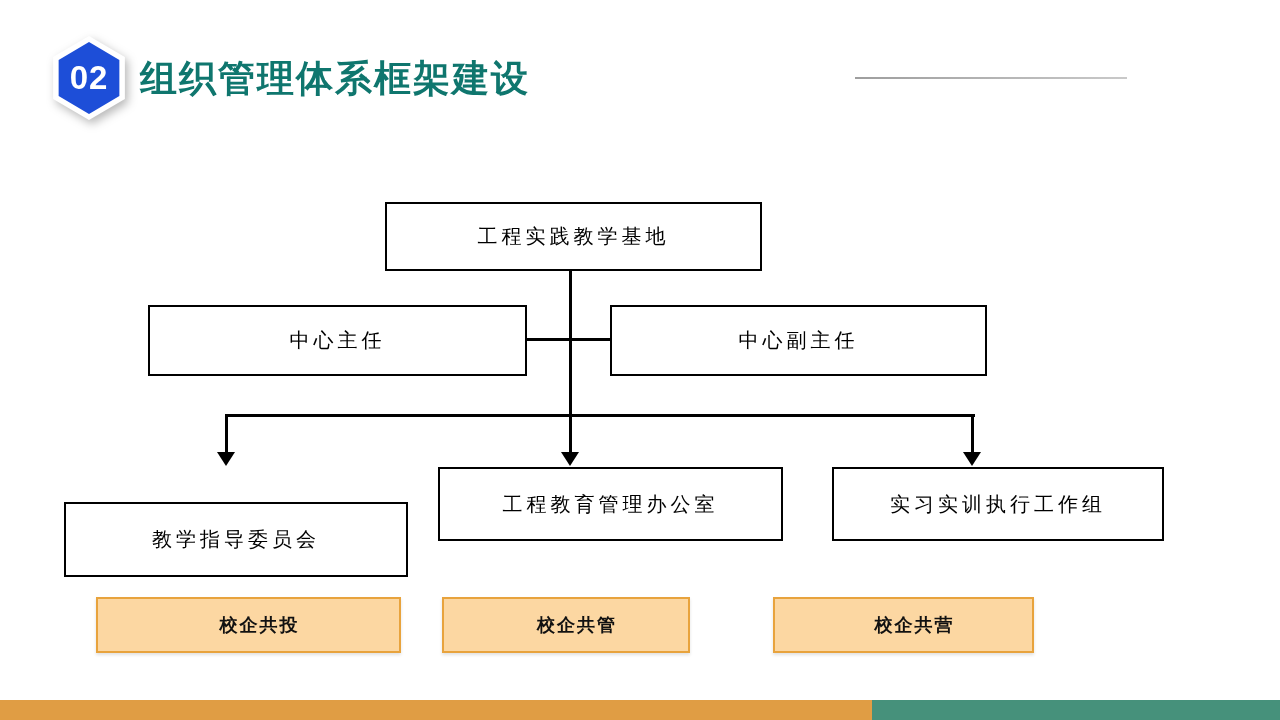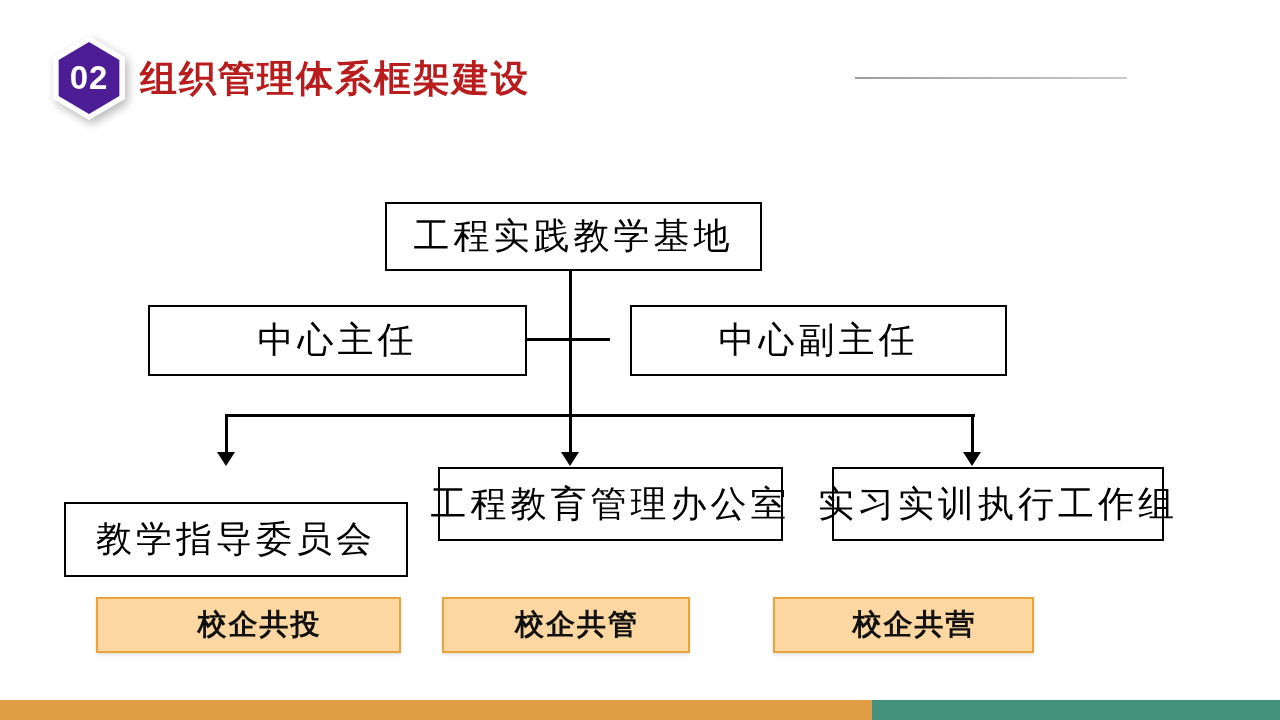--- a/index.html
+++ b/index.html
@@ -14,47 +14,47 @@
   .hex-wrap{
     left:50px;top:36px;width:78px;height:84px;
     filter:drop-shadow(3px 4px 5px rgba(0,0,0,0.28));
   }
   .hex-outer{
     width:100%;height:100%;background:#ffffff;
     clip-path:polygon(50% 0,96% 25%,96% 75%,50% 100%,4% 75%,4% 25%);
     display:flex;align-items:center;justify-content:center;
   }
   .hex-inner{
-    width:66px;height:72px;background:#4c1d95;
+    width:66px;height:72px;background:#1d4ed8;
     clip-path:polygon(50% 0,96% 25%,96% 75%,50% 100%,4% 75%,4% 25%);
     display:flex;align-items:center;justify-content:center;
   }
   .hex-num{
     color:#ffffff;font-size:33px;font-weight:bold;letter-spacing:1px;
     font-family:"Liberation Sans",sans-serif;
   }
   .slide-title{
     left:140px;top:57px;height:44px;line-height:44px;
-    color:#b91c1c;font-size:37px;font-weight:bold;letter-spacing:2px;
+    color:#0f766e;font-size:37px;font-weight:bold;letter-spacing:2px;
   }
   .header-line{
     left:855px;top:77px;width:272px;height:2px;
     background:linear-gradient(to right,#9e9e9e,#c9c9c9);
   }
 
   
   .node{
     background:#ffffff;border:2.5px solid #000000;box-sizing:border-box;
     display:flex;align-items:center;justify-content:center;
     font-family:"Liberation Serif","DejaVu Serif",serif;
-    font-size:36px;color:#000000;letter-spacing:4px;white-space:nowrap;
+    font-size:20px;color:#000000;letter-spacing:4px;white-space:nowrap;
   }
   .box-root {left:385px;top:202px;width:377px;height:69px;}
   .box-l2a  {left:148px;top:305px;width:379px;height:71px;}
-  .box-l2b  {left:610px;top:305px;width:377px;height:71px;margin-left:20px;}
+  .box-l2b  {left:610px;top:305px;width:377px;height:71px;}
   .box-l3a  {left:64px; top:467px;width:344px;height:75px;margin-top:35px;}
   .box-l3b  {left:438px;top:467px;width:345px;height:74px;}
   .box-l3c  {left:832px;top:467px;width:332px;height:74px;}
 
   
   .line{background:#000000;}
   .v-main      {left:569px;top:271px;width:3px;height:146px;}
   .h-mid       {left:527px;top:338px;width:83px;height:3px;}
   .h-dist      {left:225px;top:414px;width:750px;height:3px;}
   .v-drop-l    {left:225px;top:414px;width:3px;height:39px;}
@@ -66,21 +66,21 @@
     border-top:14px solid #000000;
   }
   .ah-l{left:217px;top:452px;}
   .ah-c{left:561px;top:452px;}
   .ah-r{left:963px;top:452px;}
 
   
   .tag{
     background:#fcd7a2;border:2px solid #e8a33d;box-sizing:border-box;
     display:flex;align-items:center;justify-content:center;
-    font-size:29px;font-weight:bold;color:#111111;letter-spacing:2px;
+    font-size:18px;font-weight:bold;color:#111111;letter-spacing:2px;
     box-shadow:0 2px 3px rgba(0,0,0,0.12);
     padding-left:22px;
   }
   .tag-1{left:96px; top:597px;width:305px;height:56px;}
   .tag-2{left:442px;top:597px;width:248px;height:56px;}
   .tag-3{left:773px;top:597px;width:261px;height:56px;}
 
   
   .bar-orange{left:0px;top:700px;width:872px;height:20px;background:#e09d44;}
   .bar-green {left:872px;top:700px;width:408px;height:20px;background:#46917b;}

